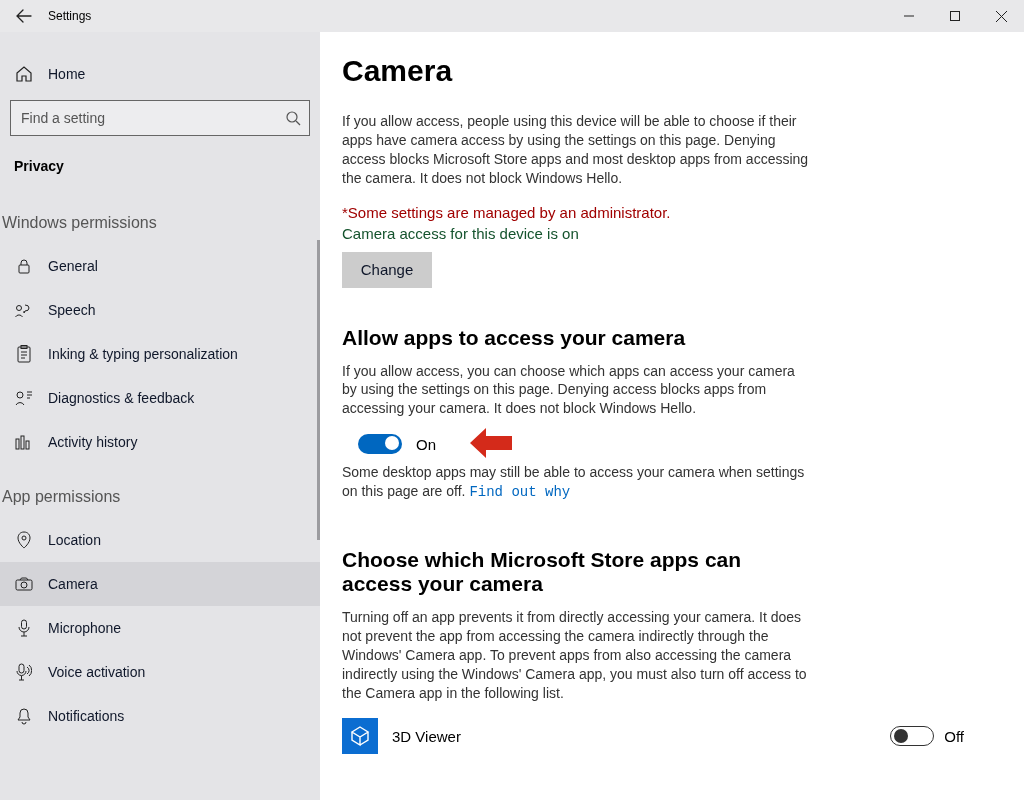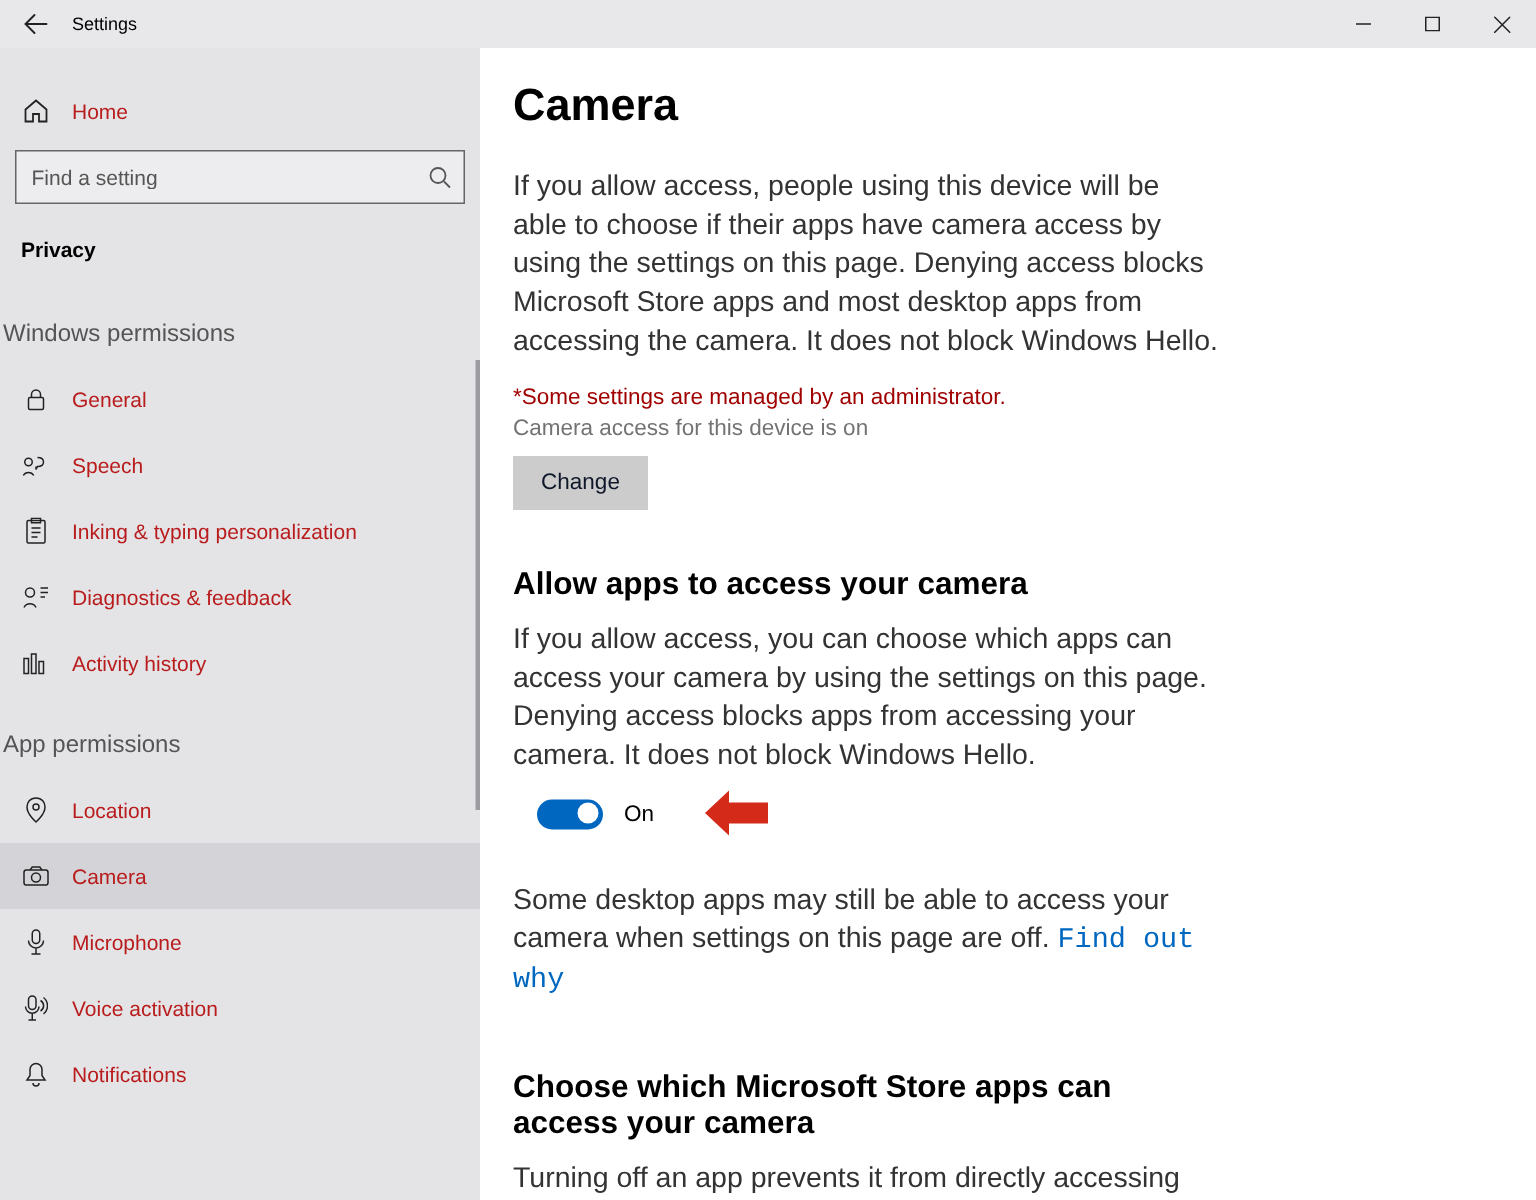--- a/index.html
+++ b/index.html
@@ -64,21 +64,21 @@
     padding-top: 20px;
     box-sizing: border-box;
     position: relative;
   }
   .nav-item, .home-row {
     display: flex;
     align-items: center;
     height: 44px;
     padding: 0 10px 0 14px;
     font-size: 14px;
-    color: #b91c1c;
+    color: #0f172a;
   }
   .nav-item.active {
     background: #d4d4d8;
   }
   .nav-item .icon, .home-row .icon {
     width: 20px;
     height: 20px;
     display: flex;
     align-items: center;
     justify-content: center;
@@ -134,53 +134,53 @@
     font-size: 30px;
     font-weight: 600;
     margin: 0 0 24px 0;
   }
   .section-title {
     font-size: 21px;
     font-weight: 600;
     margin: 0 0 12px 0;
   }
   .desc {
-    font-size: 19px;
+    font-size: 14px;
     color: #333;
     max-width: 470px;
     line-height: 1.35;
     margin: 0 0 16px 0;
   }
   .admin-note {
     color: #a00000;
     font-size: 15px;
     margin: 4px 0 4px 0;
     max-width: 470px;
   }
   .status-line {
     font-size: 15px;
-    color: #737373;
+    color: #14532d;
     margin: 0 0 10px 0;
   }
   .change-btn {
     display: inline-block;
     background: #ccc;
     color: #0f172a;
     width: 90px;
     height: 36px;
     line-height: 36px;
     text-align: center;
     font-size: 15px;
   }
   .space { height: 38px; }
   .space2 { height: 30px; }
   .toggle-row {
     display: flex;
     align-items: center;
-    margin: 2px 0 39px 0;
+    margin: 2px 0 13px 0;
     position: relative;
     padding-left: 16px;
   }
   .toggle {
     width: 44px;
     height: 20px;
     border-radius: 10px;
     background: #0067c0;
     position: relative;
     margin-right: 14px;

